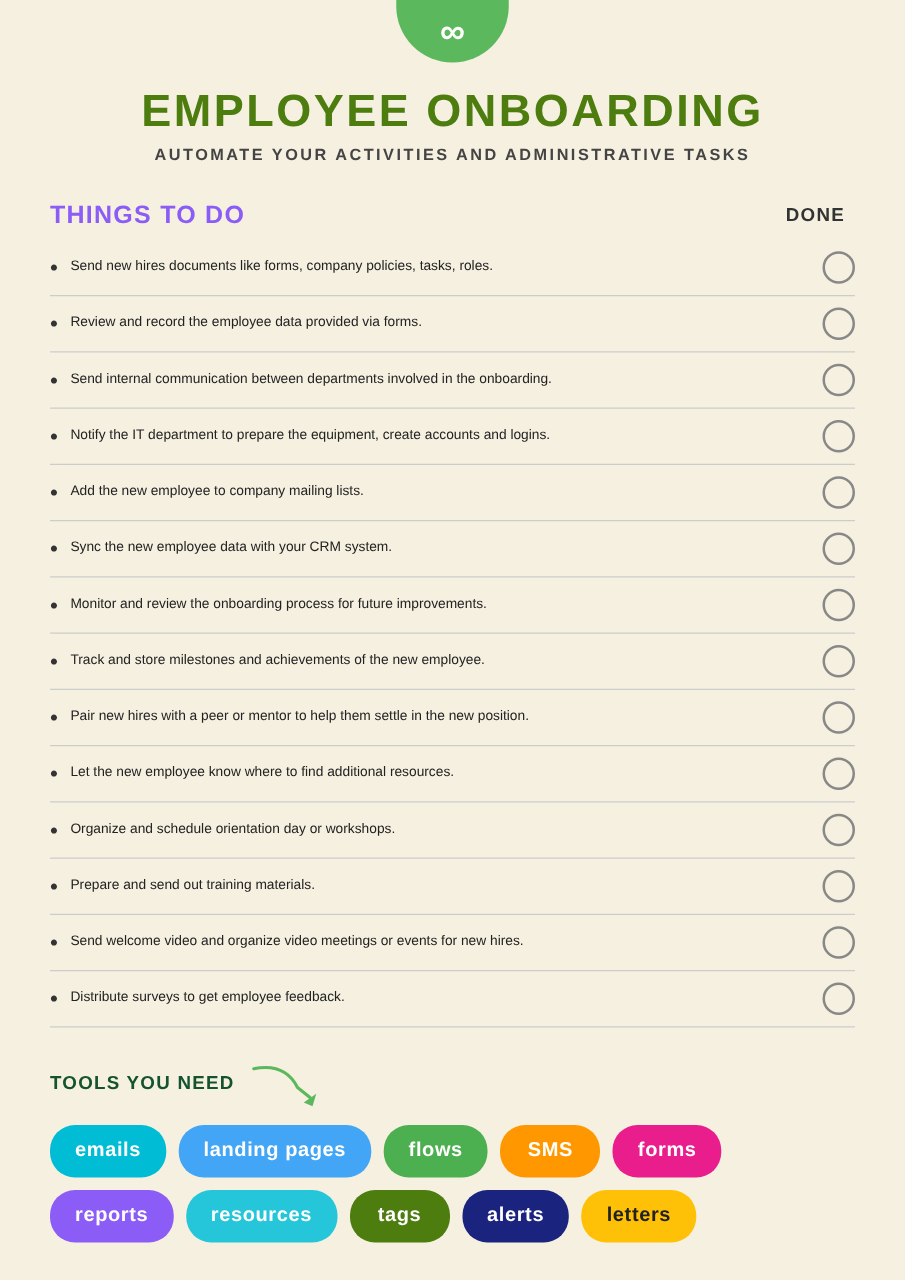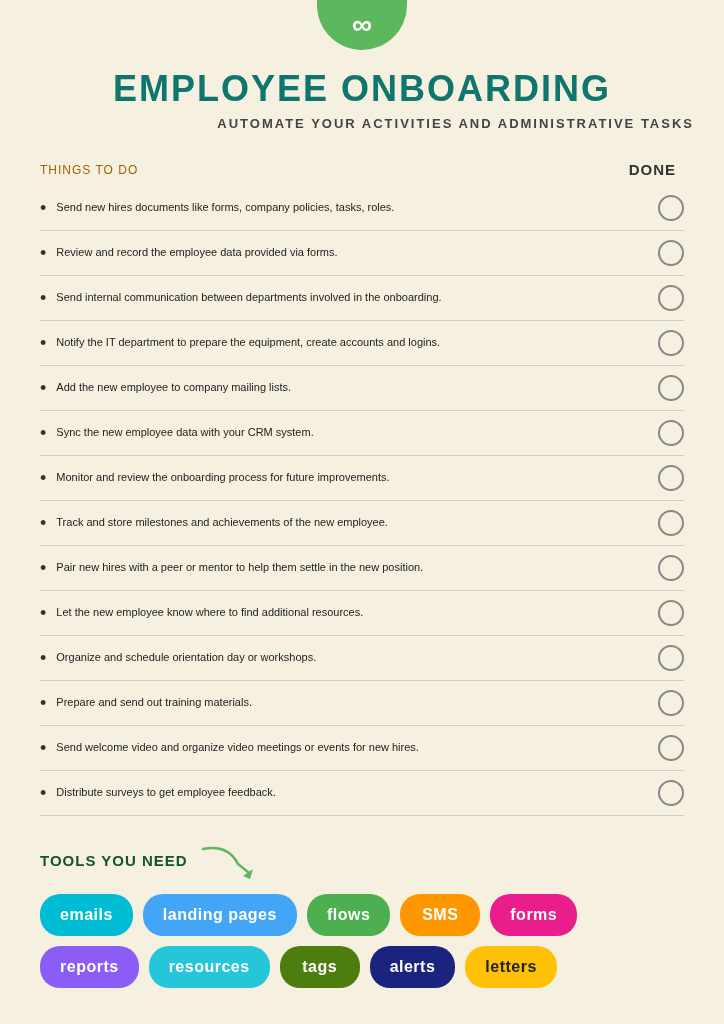--- a/index.html
+++ b/index.html
@@ -37,51 +37,50 @@
     }
 
     .header-section {
       text-align: center;
       padding: 18px 30px 10px;
     }
 
     .main-title {
       font-size: 36px;
       font-weight: 900;
-      color: #0f766e;
+      color: #4d7c0f;
       letter-spacing: 2px;
       text-transform: uppercase;
     }
 
     .subtitle {
       font-size: 13px;
       font-weight: 700;
       color: #444;
       letter-spacing: 2px;
       text-transform: uppercase;
       margin-top: 6px;
-      text-align: right;
     }
 
     .content-area {
       padding: 10px 40px 10px 40px;
     }
 
     .section-header-row {
       display: flex;
       justify-content: space-between;
       align-items: center;
       margin-bottom: 8px;
       margin-top: 10px;
     }
 
     .things-to-do-label {
-      font-size: 12px;
-      font-weight: 400;
-      color: #a16207;
+      font-size: 20px;
+      font-weight: 700;
+      color: #8b5cf6;
       letter-spacing: 1px;
       text-transform: uppercase;
     }
 
     .done-label {
       font-size: 15px;
       font-weight: 900;
       color: #333;
       letter-spacing: 1px;
       text-transform: uppercase;

